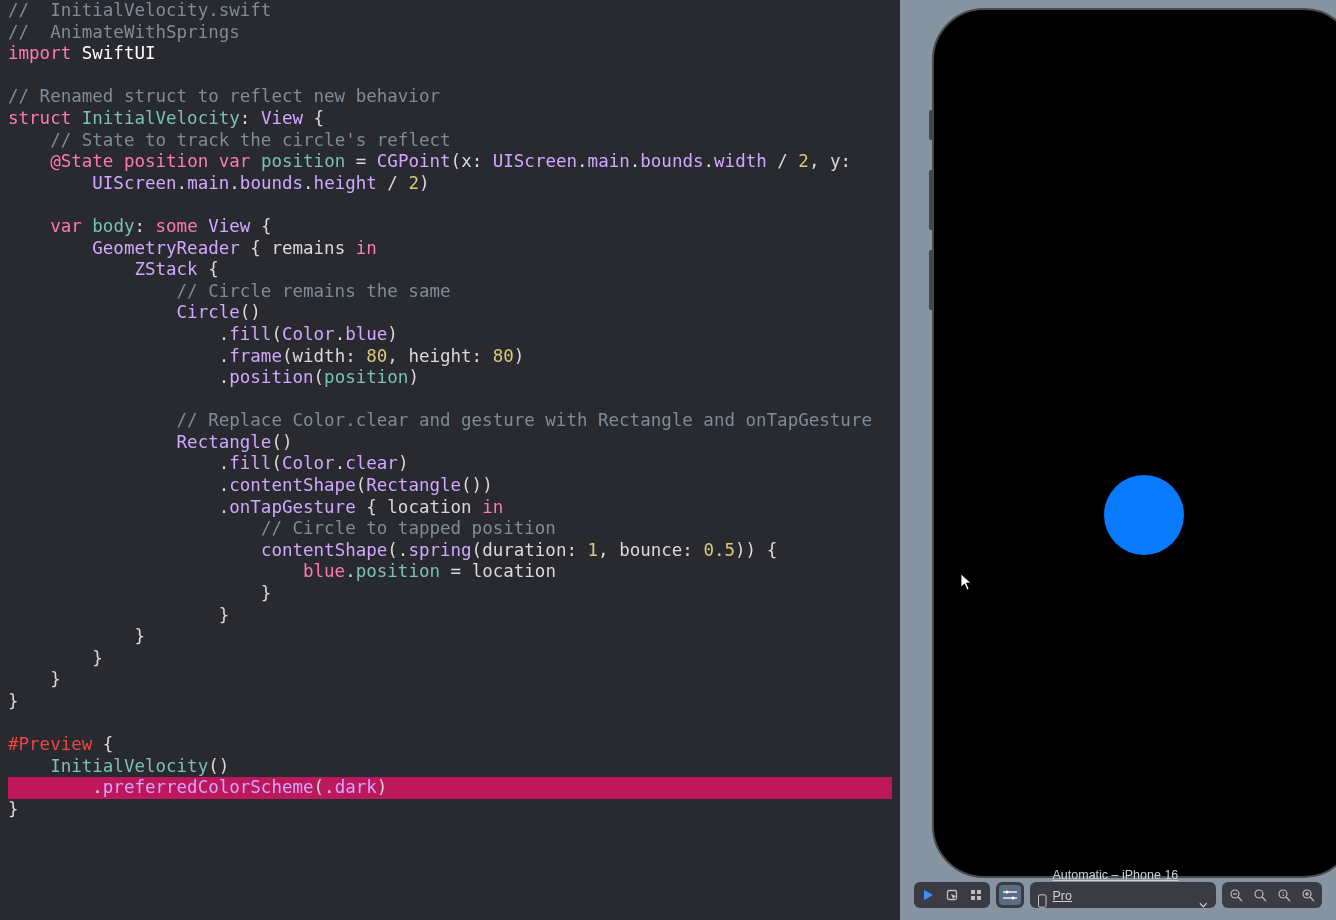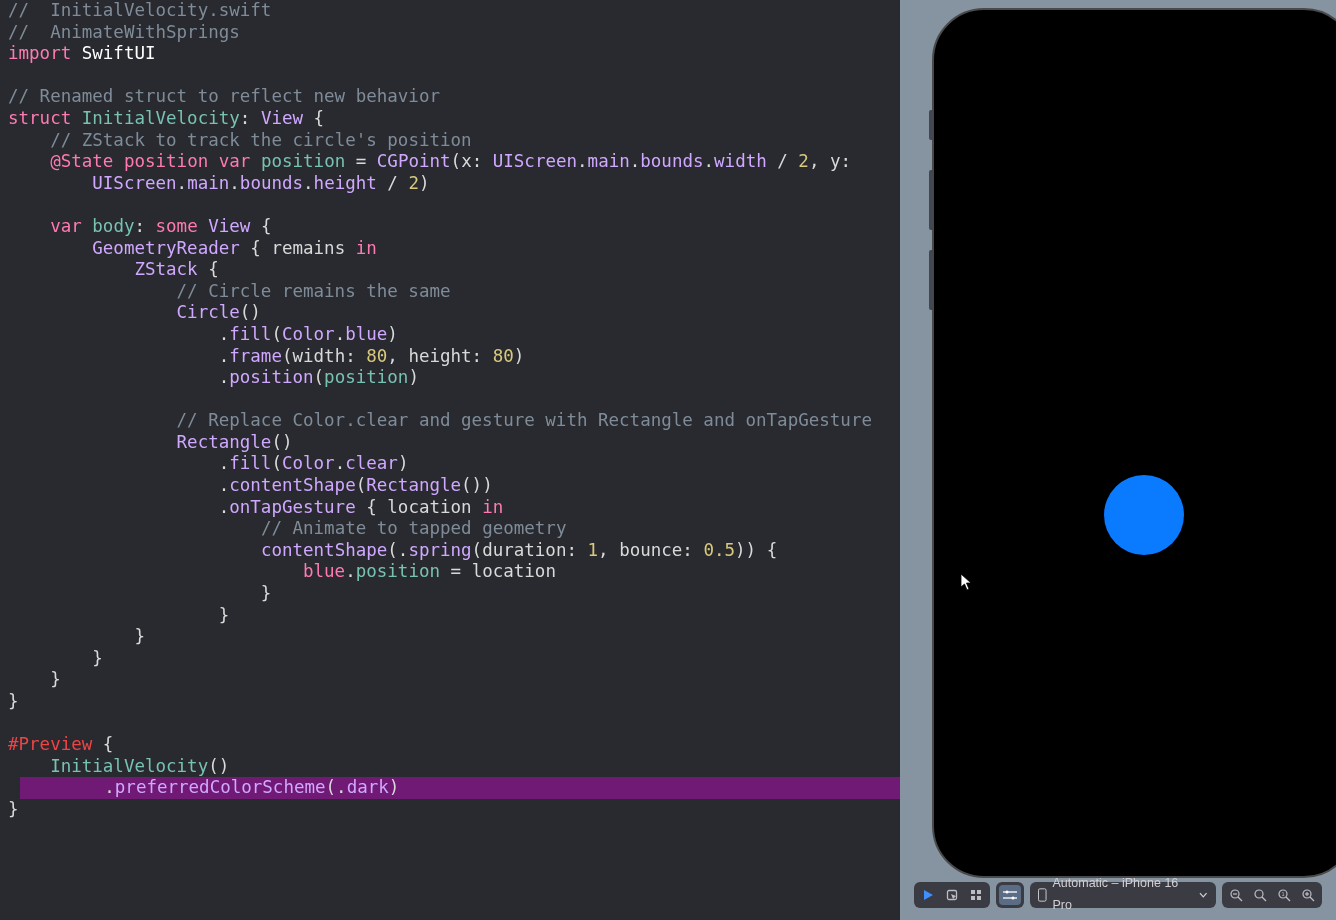--- a/index.html
+++ b/index.html
@@ -88,73 +88,73 @@
     color: #bdbdc2;
   }
   .tb-btn.active { background: #5b6d85; color: #fff; }
   .tb-btn.blue { color: #3f8fff; }
   .device-select {
     background: #3A3B43;
     color: #d0d0d4;
     border-radius: 6px;
     height: 26px;
     display: flex;
-    align-items: center;
+    align-items: flex-end;
     padding: 0 8px;
     font-size: 12.5px;
     gap: 6px;
     font-family: -apple-system, sans-serif;
+    text-decoration: underline;
   }
   .zoom-group { margin-left: auto; }
 
   
   .c-cm { color: #7F8C98; }       
   .c-kw { color: #FF7AB2; }       
   .c-id { color: #FFFFFF; }       
   .c-sys{ color: #D0A8FF; }       
   .c-lc { color: #78C2B3; }       
   .c-nm { color: #D9C97C; }       
   .c-mc { color: #ef4444; }       
 
   .hl-line {
-    background: #701a75;
+    background: #be185d;
     display: inline-block;
     width: 100%;
-    margin-left: 12px;
   }
   svg { display: block; }
 </style>
 </head>
 <body>
 
 <div class="editor"><span class="c-cm">//  InitialVelocity.swift</span>
 <span class="c-cm">//  AnimateWithSprings</span>
 <span class="c-kw">import</span> <span class="c-id">SwiftUI</span>
 
 <span class="c-cm">// Renamed struct to reflect new behavior</span>
 <span class="c-kw">struct</span> <span class="c-lc">InitialVelocity</span>: <span class="c-sys">View</span> {
-    <span class="c-cm">// ZStack to track the circle's position</span>
+    <span class="c-cm">// State to track the circle's reflect</span>
     <span class="c-kw">@State</span> <span class="c-kw">position</span> <span class="c-kw">var</span> <span class="c-lc">position</span> = <span class="c-sys">CGPoint</span>(x: <span class="c-sys">UIScreen</span>.<span class="c-sys">main</span>.<span class="c-sys">bounds</span>.<span class="c-sys">width</span> / <span class="c-nm">2</span>, y:
         <span class="c-sys">UIScreen</span>.<span class="c-sys">main</span>.<span class="c-sys">bounds</span>.<span class="c-sys">height</span> / <span class="c-nm">2</span>)
 
     <span class="c-kw">var</span> <span class="c-lc">body</span>: <span class="c-kw">some</span> <span class="c-sys">View</span> {
         <span class="c-sys">GeometryReader</span> { <span>remains</span> <span class="c-kw">in</span>
             <span class="c-sys">ZStack</span> {
                 <span class="c-cm">// Circle remains the same</span>
                 <span class="c-sys">Circle</span>()
                     .<span class="c-sys">fill</span>(<span class="c-sys">Color</span>.<span class="c-sys">blue</span>)
                     .<span class="c-sys">frame</span>(width: <span class="c-nm">80</span>, height: <span class="c-nm">80</span>)
                     .<span class="c-sys">position</span>(<span class="c-lc">position</span>)
 
                 <span class="c-cm">// Replace Color.clear and gesture with Rectangle and onTapGesture</span>
                 <span class="c-sys">Rectangle</span>()
                     .<span class="c-sys">fill</span>(<span class="c-sys">Color</span>.<span class="c-sys">clear</span>)
                     .<span class="c-sys">contentShape</span>(<span class="c-sys">Rectangle</span>())
                     .<span class="c-sys">onTapGesture</span> { <span>location</span> <span class="c-kw">in</span>
-                        <span class="c-cm">// Animate to tapped geometry</span>
+                        <span class="c-cm">// Circle to tapped position</span>
                         <span class="c-sys">contentShape</span>(.<span class="c-sys">spring</span>(duration: <span class="c-nm">1</span>, bounce: <span class="c-nm">0.5</span>)) {
                             <span class="c-kw">blue</span>.<span class="c-lc">position</span> = <span>location</span>
                         }
                     }
             }
         }
     }
 }
 
 <span class="c-mc">#Preview</span> {

